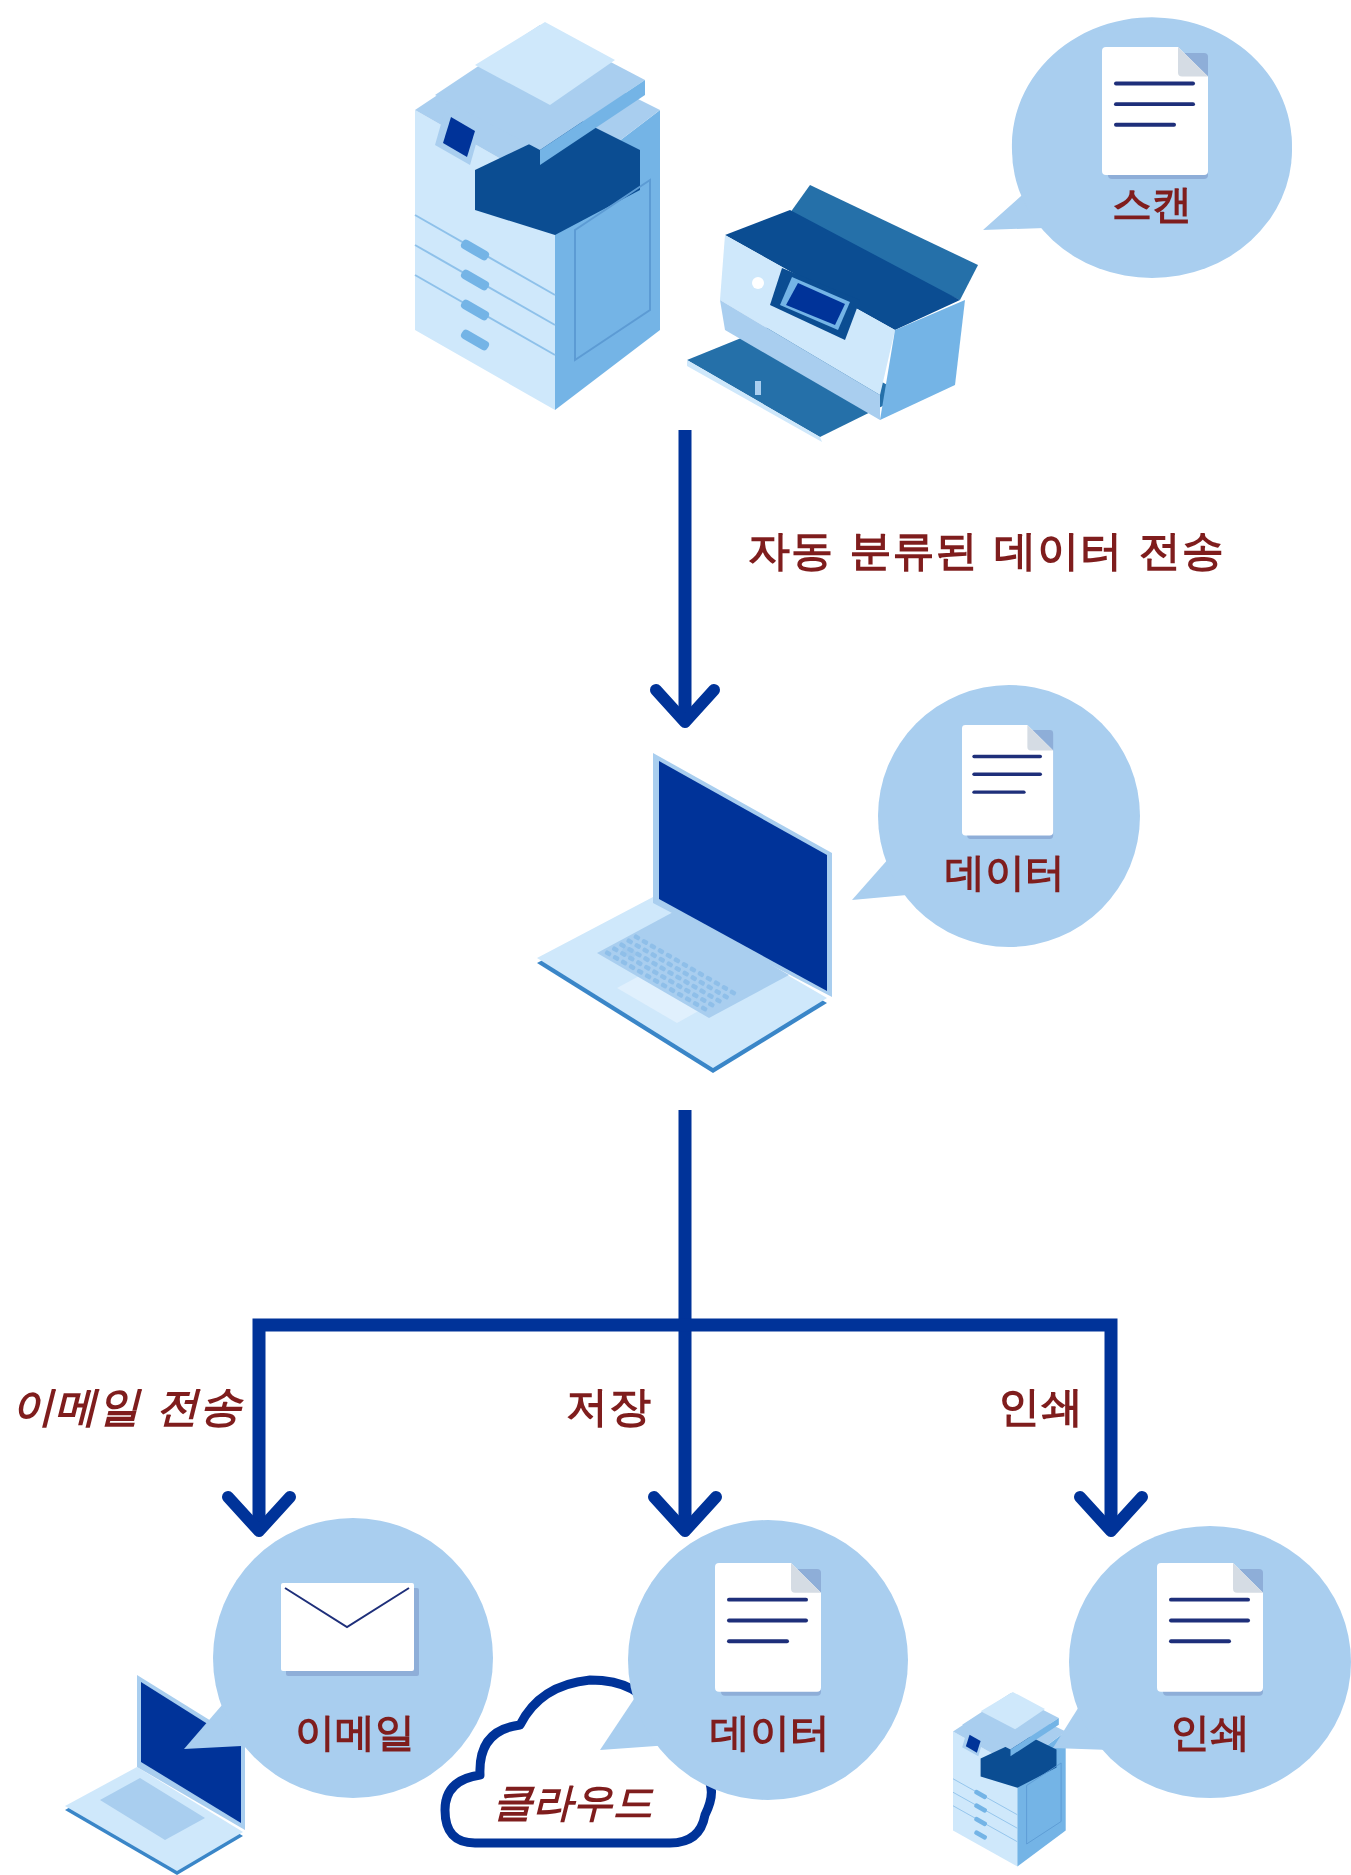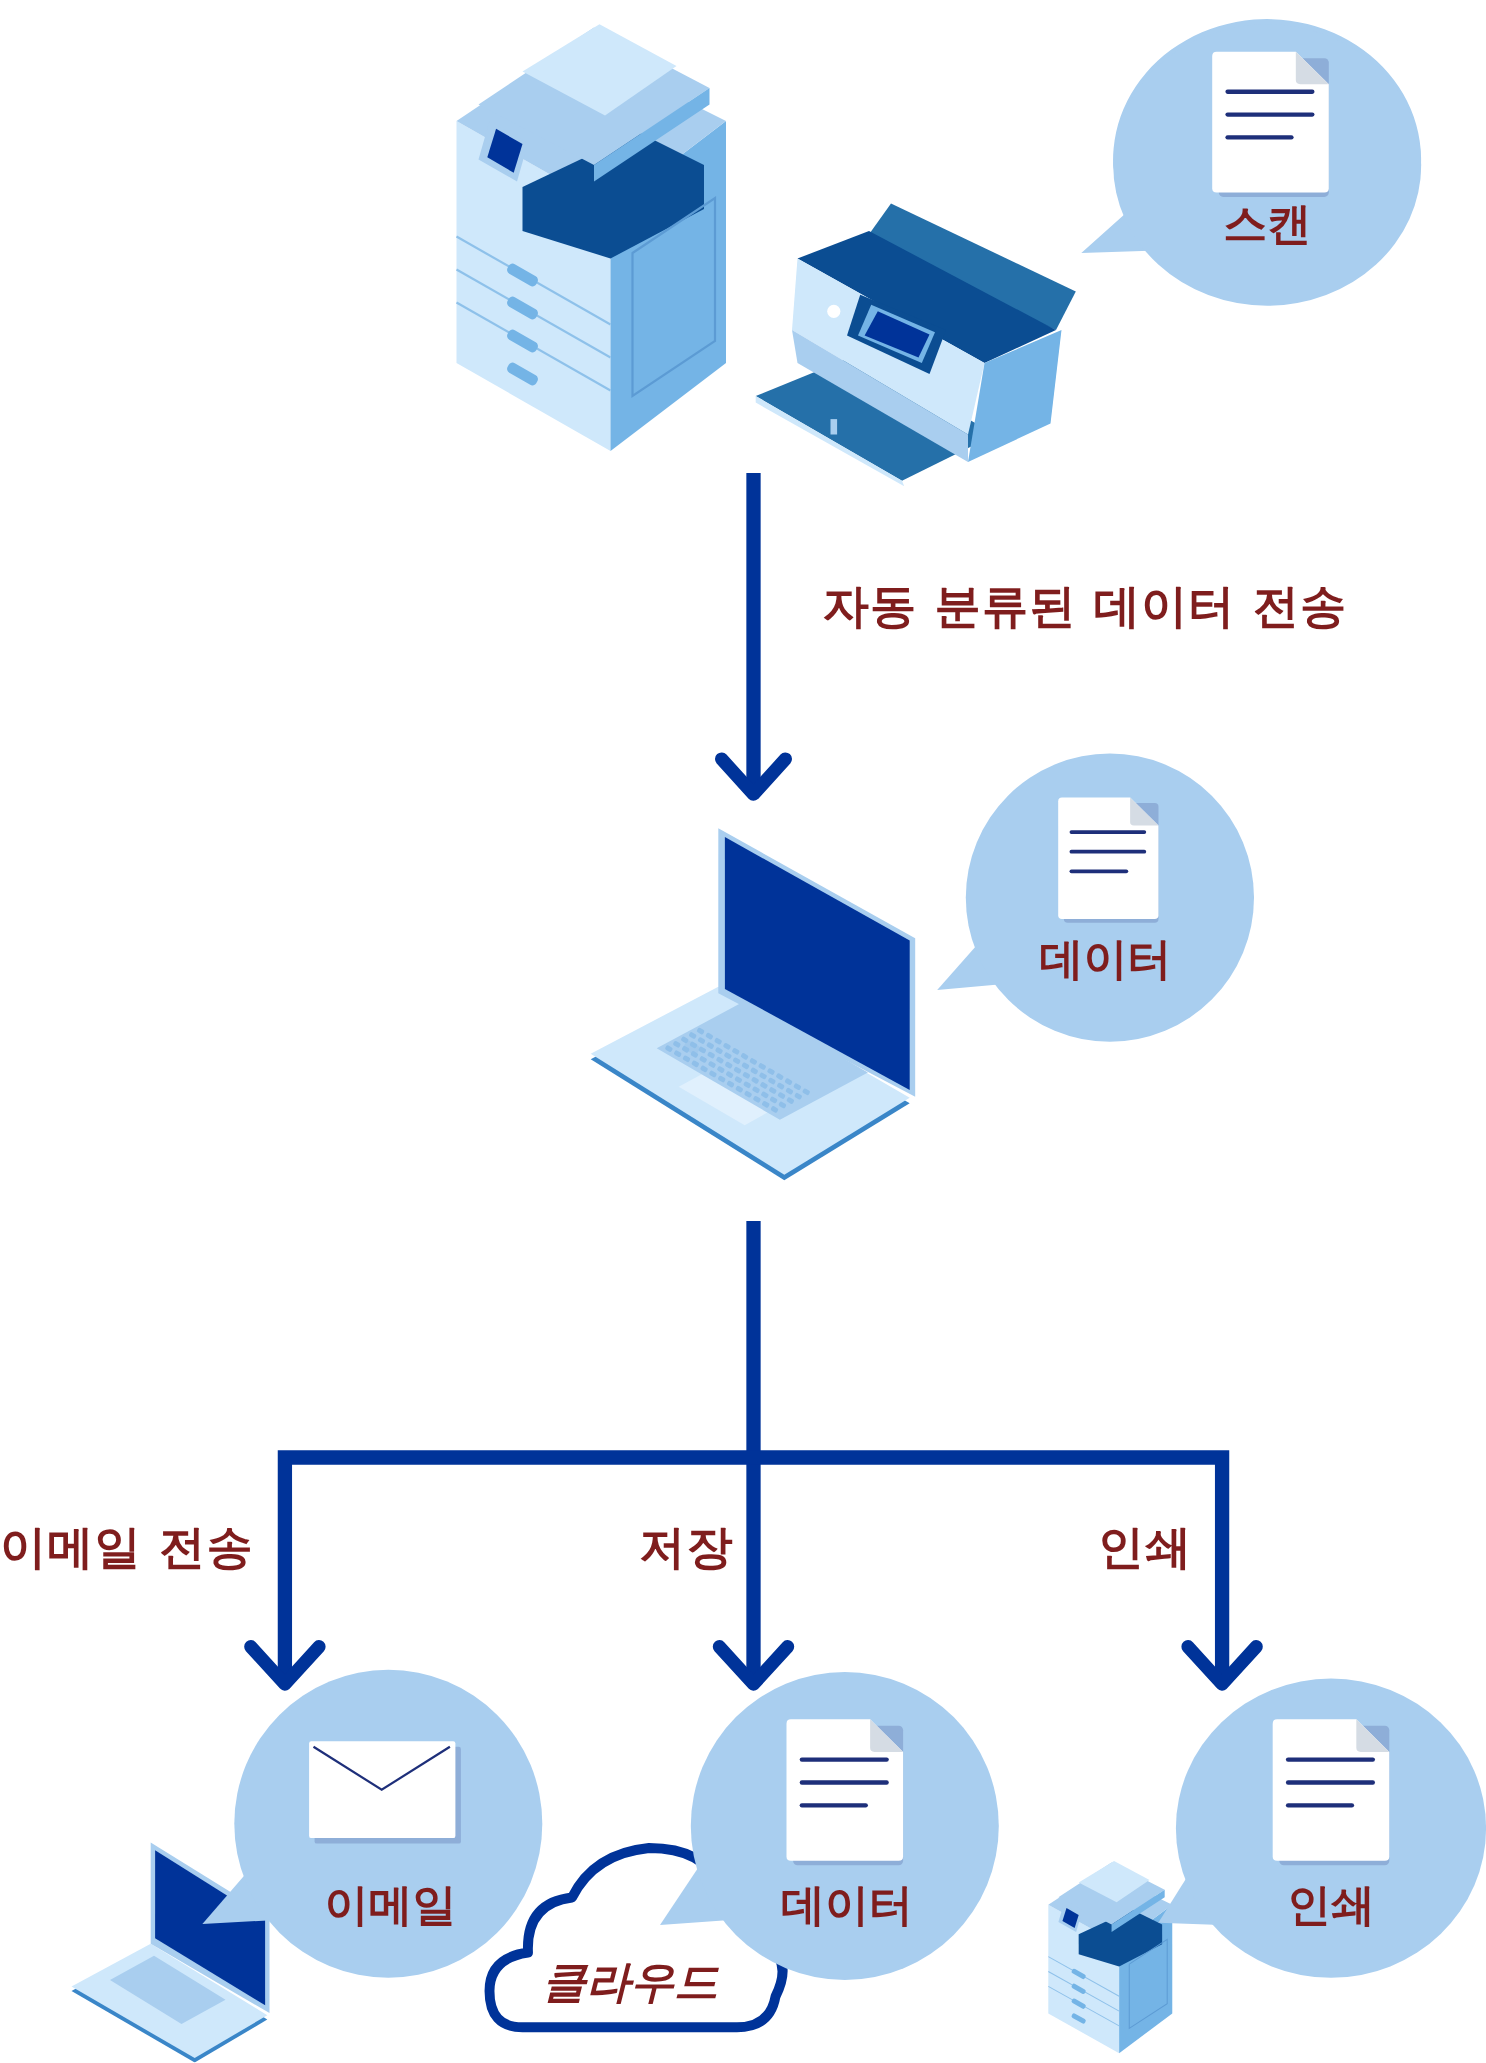--- a/index.html
+++ b/index.html
@@ -221,22 +221,22 @@
     </g>
   </svg>
 
   
   <div class="lbl lbl-bubble" style="left:1092px; top:184px; width:120px;">스캔</div>
 
   <div class="lbl lbl-flow" style="left:748px; top:530px;text-align:center;">자동 분류된 데이터 전송</div>
 
   <div class="lbl lbl-bubble" style="left:930px; top:852px; width:150px;">데이터</div>
 
-  <div class="lbl lbl-flow" style="left:0px; top:1386px;">이메일 전송</div>
-  <div class="lbl lbl-flow" style="left:566px; top:1386px;margin-left:15px;">저장</div>
+  <div class="lbl lbl-flow" style="left:12px; top:1386px;font-style:italic;">이메일 전송</div>
+  <div class="lbl lbl-flow" style="left:566px; top:1386px;">저장</div>
   <div class="lbl lbl-flow" style="left:998px; top:1386px;">인쇄</div>
 
   <div class="lbl lbl-bubble" style="left:275px; top:1712px; width:160px;">이메일</div>
   <div class="lbl lbl-bubble" style="left:690px; top:1712px; width:160px;">데이터</div>
   <div class="lbl lbl-bubble" style="left:1130px; top:1712px; width:160px;">인쇄</div>
 
   <div class="lbl lbl-cloud" style="left:478px; top:1782px; width:190px;font-style:italic;">클라우드</div>
 </div>
 
 </body></html>

